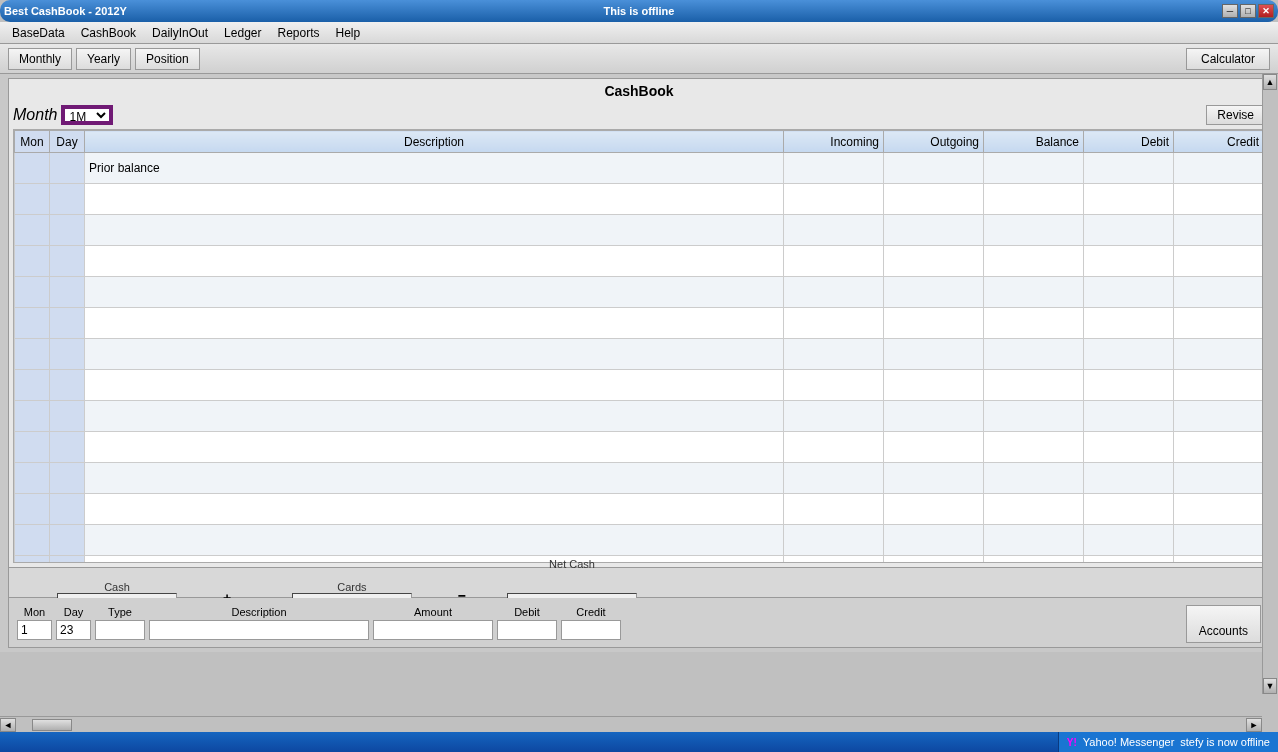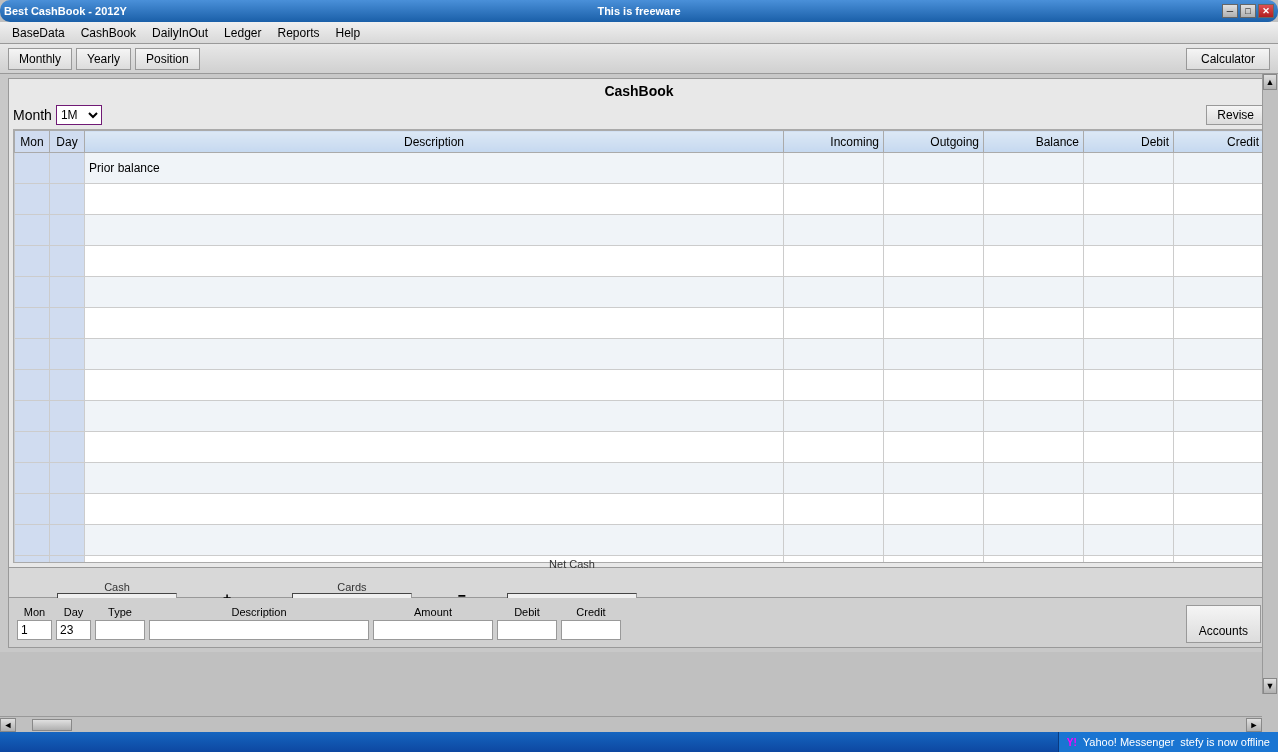--- a/index.html
+++ b/index.html
@@ -135,26 +135,27 @@
       color: #000;
     }
 
     .cashbook-controls {
       display: flex;
       align-items: center;
       justify-content: space-between;
       margin-bottom: 4px;
     }
     .month-label {
-      font-size: 14px;
+      font-size: 16px;
+      font-style: italic;
     }
     .month-select {
       font-size: 12px;
       height: 20px;
-      border: 1px solid #701a75;
+      border: 4px solid #701a75;
       background: white;
     }
     .revise-btn {
       padding: 1px 10px;
       font-size: 12px;
       background: linear-gradient(to bottom, #f5f5f5, #dcdcdc);
       border: 1px solid #999;
       cursor: pointer;
       height: 20px;
     }
@@ -343,21 +344,21 @@
     }
   </style>
 </head>
 <body>
 
 <div class="title-bar">
   <div class="title-bar-left">
     <span>Best CashBook - 2012Y</span>
   </div>
   <div class="title-bar-center">
-    <span>This is freeware</span>
+    <span>This is offline</span>
   </div>
   <div class="title-bar-buttons">
     <div class="title-btn">─</div>
     <div class="title-btn">□</div>
     <div class="title-btn close-btn">✕</div>
   </div>
 </div>
 
 <div class="menu-bar">
   <span class="menu-item">BaseData</span>

